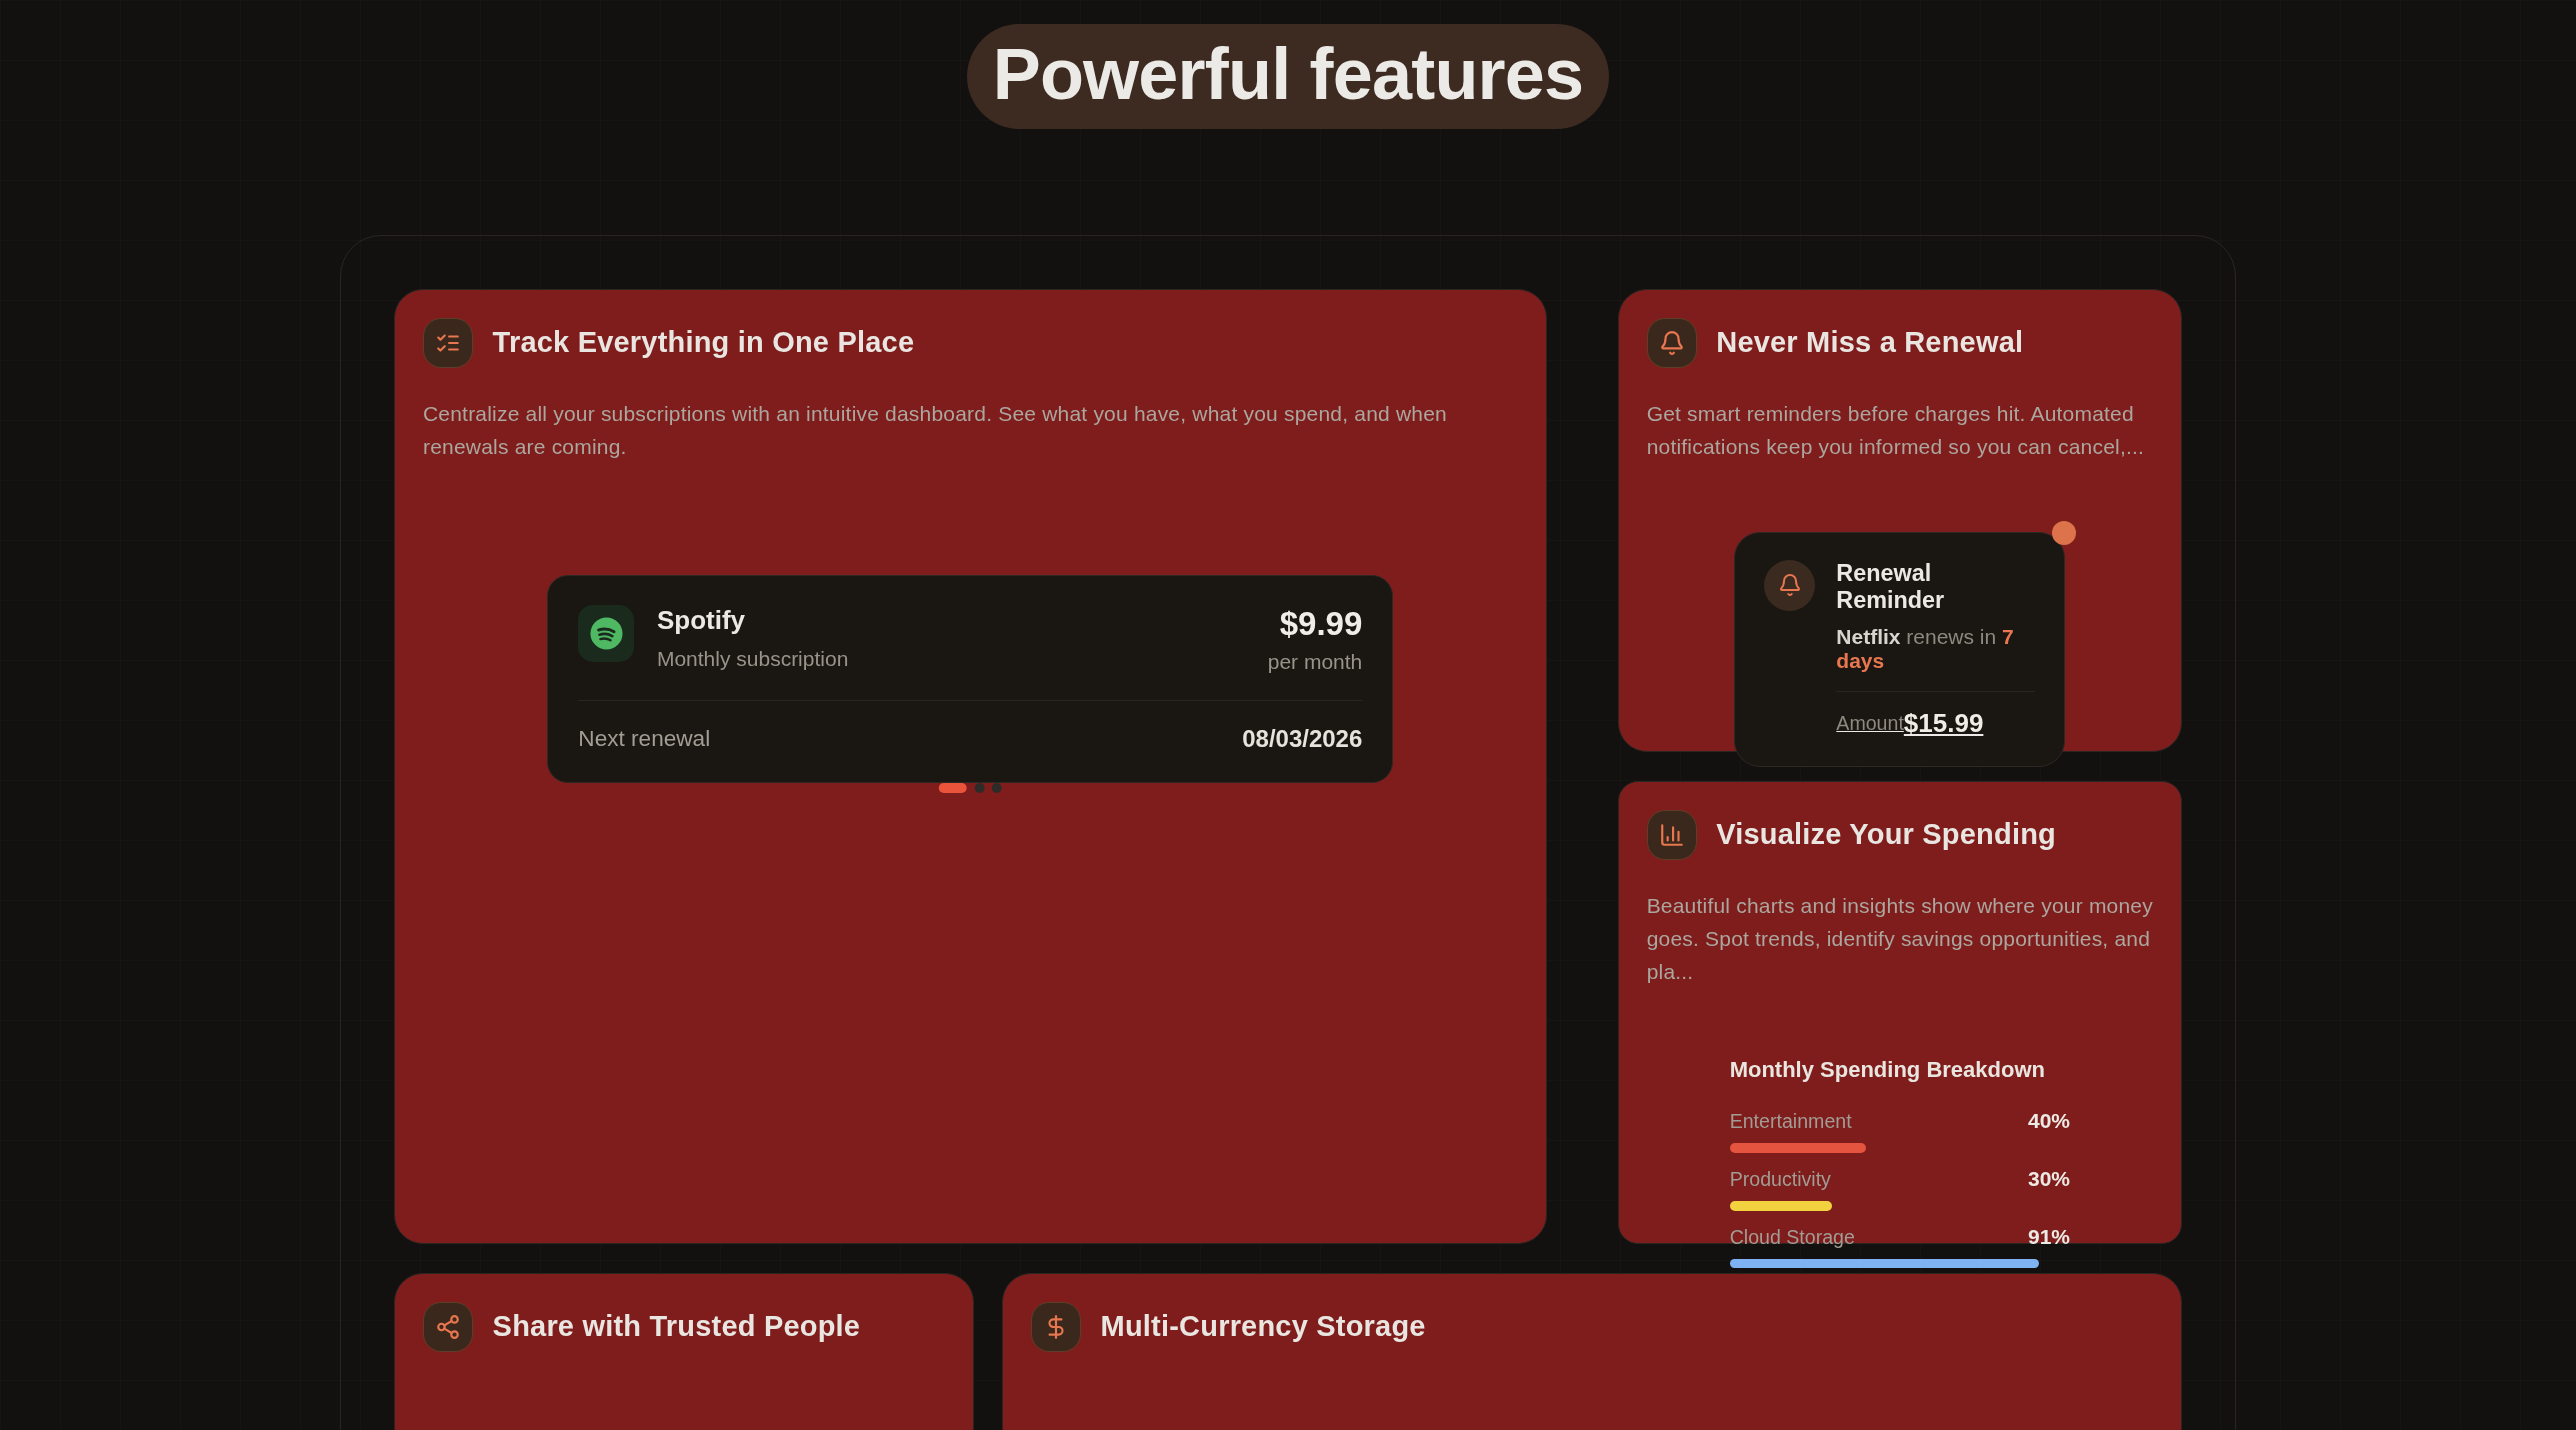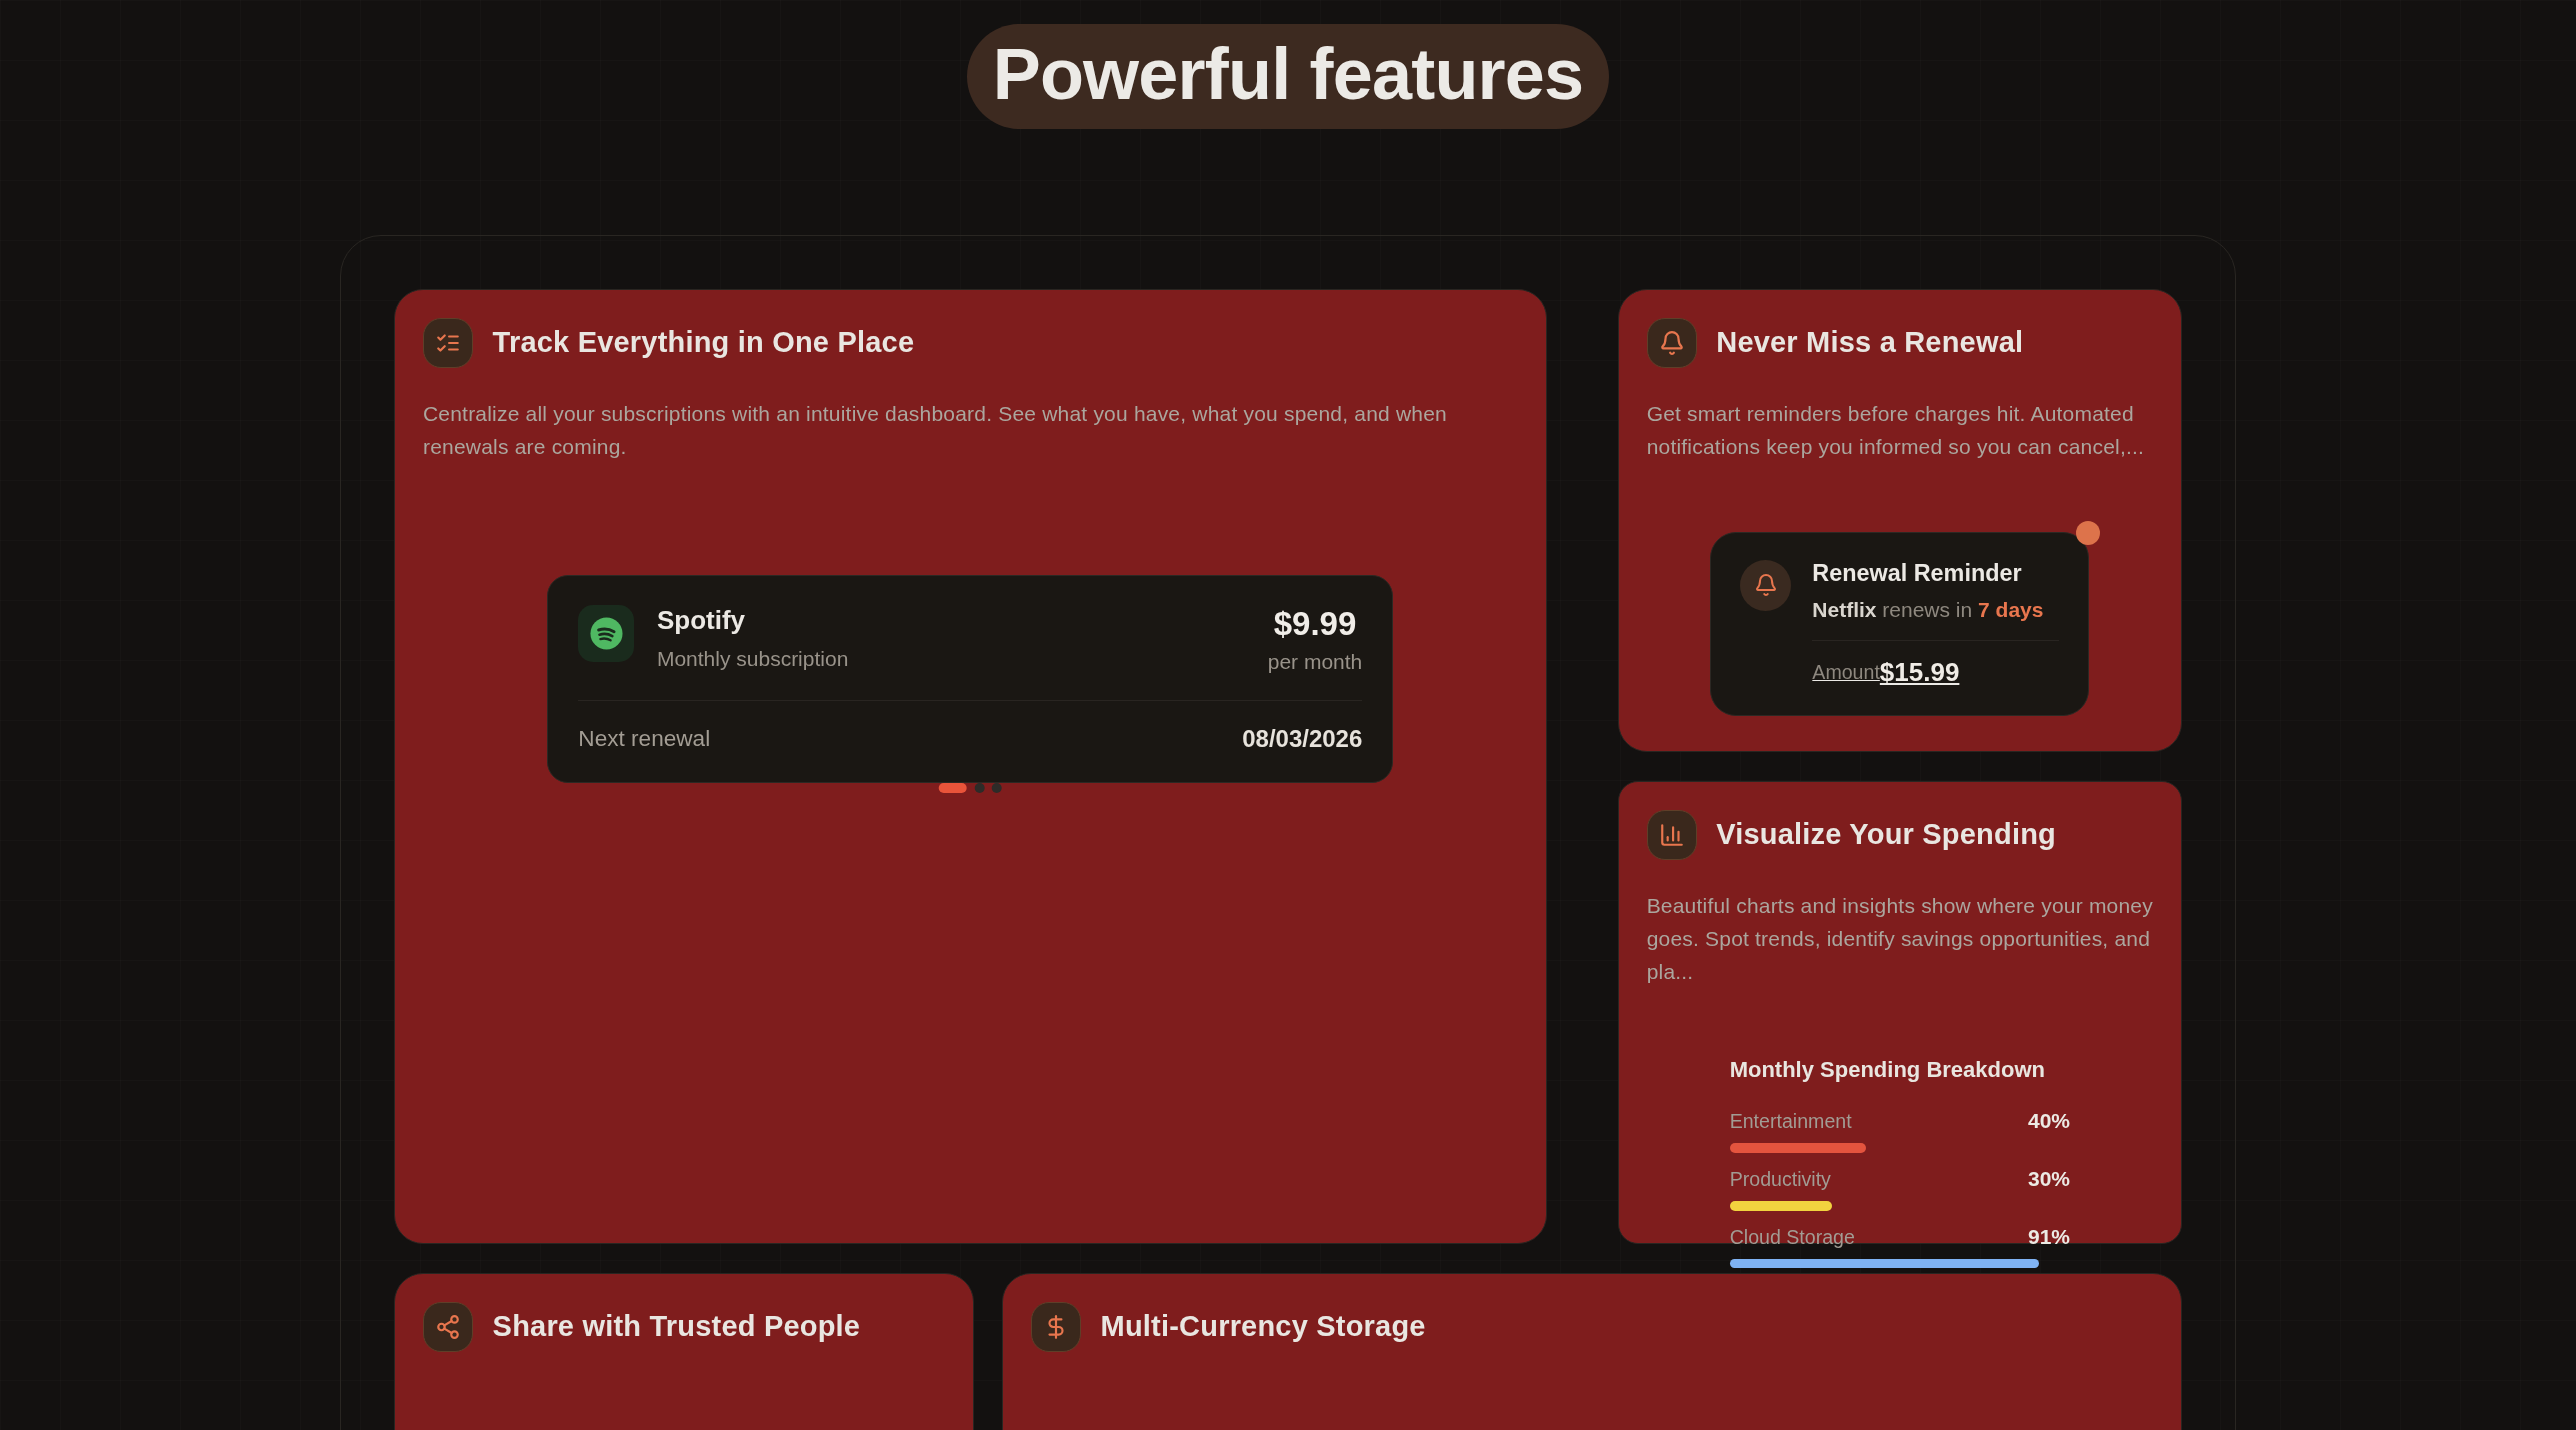--- a/index.html
+++ b/index.html
@@ -75,32 +75,32 @@
   .sp-logo {
     width:56px; height:57px; border-radius:15px;
     background:#1a2b1d;
     display:flex; align-items:center; justify-content:center;
   }
   .sp-logo svg { width:35px; height:35px; }
   .sp-names { margin-left:22.6px; }
   .sp-name { font-size:26px; font-weight:700; color:#ece9e4; }
   .sp-plan { margin-top:10.6px; font-size:21px; color:#99938a; }
   .sp-price { margin-left:auto; text-align:right; }
-  .sp-amount { font-size:33px; font-weight:700; color:#f0ede8;text-align:center; }
+  .sp-amount { font-size:33px; font-weight:700; color:#f0ede8; }
   .sp-period { margin-top:7.5px; font-size:21px; color:#99938a; }
   .sp-divider { border-top:0.8px solid #292521; margin-top:26px; }
   .sp-bottom { display:flex; justify-content:space-between; align-items:center; padding-top:24px; }
   .sp-renew-label { font-size:22.6px; color:#a39d94; }
   .sp-renew-date { font-size:24px; font-weight:600; color:#e7e3dc; }
   .dots { position:absolute; left:50%; transform:translateX(-50%); bottom:-10.6px; display:flex; align-items:center; gap:7.5px; }
   .dot { width:9.8px; height:9.8px; border-radius:5.3px; background:#2d2b28; }
   .dot.active { width:28px; background:#e9543a; }
 
   
-  .reminder-card { width:379px; margin:69px auto 0; padding:27px 29px; position:relative; border-radius:26px; }
+  .reminder-card { width:331px; margin:69px auto 0; padding:27px 29px; position:relative; border-radius:26px; }
   .reminder-dot {
     position:absolute; top:-12px; right:-12px;
     width:24px; height:24px; border-radius:50%;
     background:#dd734b;
   }
   .rem-flex { display:flex; gap:21px; }
   .rem-bell {
     width:51px; height:51px; flex:0 0 51px; border-radius:50%;
     background:#3a2a20;
     display:flex; align-items:center; justify-content:center;

